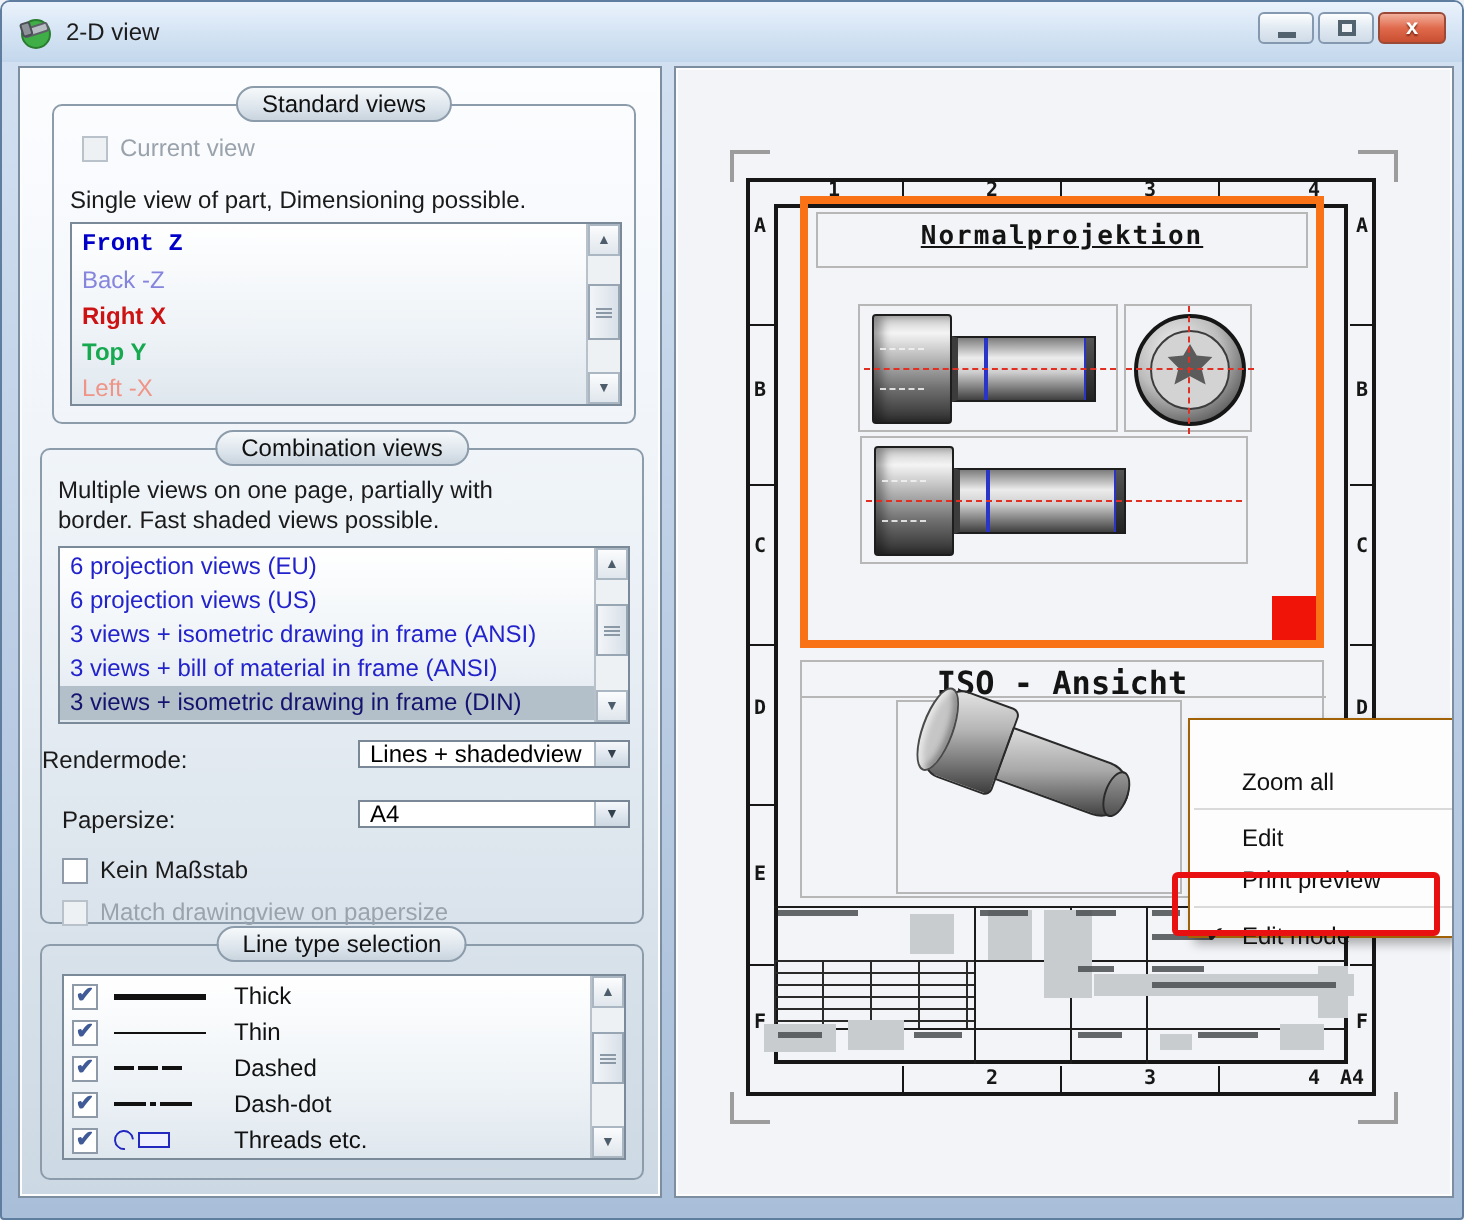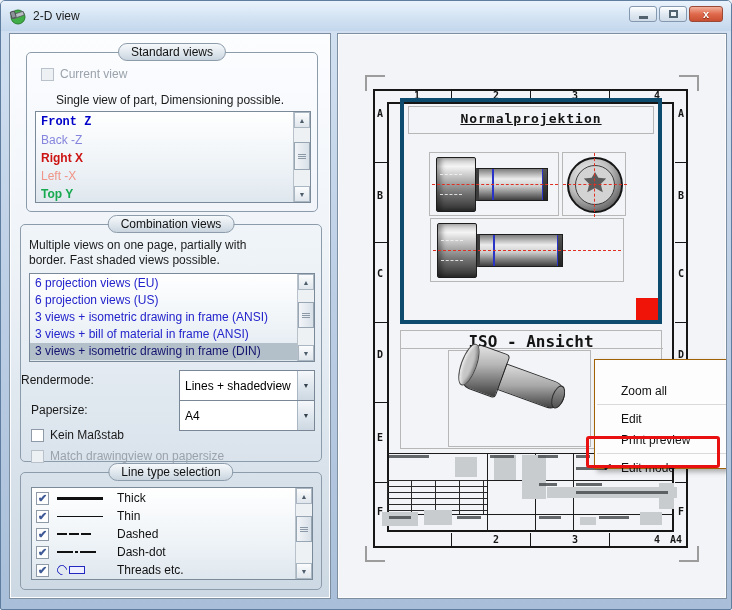--- a/index.html
+++ b/index.html
@@ -67,21 +67,21 @@
     font-size:7px; color:#4e5d6b; }
   .scroll-track { flex:1; position:relative; }
   .scroll-thumb { position:absolute; left:0; right:0;
     background:linear-gradient(90deg,#f2f5f8,#d8e0e8); border:1px solid #98a5b2;
     display:flex; align-items:center; justify-content:center; }
   .thumb-grip { width:8px; height:5px;
     background:repeating-linear-gradient(180deg,#8b99a7 0 1px,transparent 1px 2px); }
 
   
   .field-row { position:absolute; display:flex; align-items:center; font-size:12px; color:#1a1a1a; }
-  .combo { position:absolute; height:31px; border:1px solid #7a8796; background:#fff;
+  .combo { position:absolute; height:14px; border:1px solid #7a8796; background:#fff;
     display:flex; align-items:center; }
   .combo-value { flex:1; font-size:12px; padding-left:5px; white-space:nowrap; overflow:hidden; }
   .combo-btn { width:17px; height:100%; border-left:1px solid #aab6c1;
     background:linear-gradient(180deg,#f5f8fb 0%,#dce4ec 60%,#cdd8e2 100%);
     display:flex; align-items:center; justify-content:center; font-size:7px; color:#33404d; }
 
   
   .lt-row { height:18px; display:flex; align-items:center; gap:8px; padding-left:4px; font-size:12px; color:#111; }
   .lt-sample { width:52px; display:flex; align-items:center; justify-content:flex-start; gap:2px; flex:0 0 auto; }
   .ln { background:#111; height:1px; }
@@ -100,21 +100,21 @@
   .corner.tr { border-top:2px solid #9c9c9c; border-right:2px solid #9c9c9c; }
   .corner.bl { border-bottom:2px solid #9c9c9c; border-left:2px solid #9c9c9c; }
   .corner.br { border-bottom:2px solid #9c9c9c; border-right:2px solid #9c9c9c; }
   .frame { position:absolute; border:2px solid #161616; }
   .tick-v { position:absolute; width:1px; background:#161616; }
   .tick-h { position:absolute; height:1px; background:#161616; }
   .ruler-num { position:absolute; font-family:"DejaVu Sans Mono",monospace; font-weight:bold;
     font-size:10px; color:#161616; }
   .view-box { position:absolute; border:1px solid #b7b7b7; }
 
-  .sel-rect { position:absolute; border:4px solid #0c4a6e; }
+  .sel-rect { position:absolute; border:4px solid #f97316; }
   .sel-handle { position:absolute; right:0; bottom:0; width:22px; height:22px; background:#f01408; }
 
   .screw-head { position:absolute; border:1px solid #1d1d1d; border-radius:2px;
     background:linear-gradient(180deg,#c9c9c9 0%,#f4f4f4 16%,#bdbdbd 38%,#707070 68%,#2e2e2e 100%);
     box-shadow:inset 4px 0 5px rgba(0,0,0,.35); }
   .head-dash { position:absolute; height:0; border-top:1px dashed #f3f3f3; opacity:.85; }
   .screw-shaft { position:absolute; border:1px solid #1d1d1d; border-left:3px solid #3c3c3c;
     background:linear-gradient(180deg,#7d7d7d 0%,#ececec 32%,#cfcfcf 55%,#3f3f3f 100%); }
   .shaft-end { position:absolute; right:0; top:0; bottom:0; width:5px;
     background:linear-gradient(180deg,#555,#222); }
@@ -187,28 +187,28 @@
   </div>
 
   <div class="panel left-panel">
 
     <div class="groupbox" style="left:16px; top:18px; width:292px; height:160px;">
       <span class="group-caption">Standard views</span>
       <div class="check-row disabled" style="left:14px; top:14px;">
         <span class="checkbox"></span>
         <span>Current view</span>
       </div>
-      <div class="desc-text" style="left:8px; top:40px;margin-left:21px;">Single view of part, Dimensioning possible.</div>
+      <div class="desc-text" style="left:8px; top:40px;">Single view of part, Dimensioning possible.</div>
       <div class="listbox" style="left:8px; top:58px; width:276px; height:92px;">
         <div class="list-items">
           <div class="list-row bold" style="color: rgb(0, 0, 200); font-family: Liberation Mono, monospace;">Front Z</div>
           <div class="list-row" style="color: rgb(133, 133, 221);">Back -Z</div>
           <div class="list-row bold" style="color: rgb(204, 18, 18);">Right X</div>
+          <div class="list-row bold" style="color: rgb(23, 169, 79);">Top Y</div>
           <div class="list-row" style="color: rgb(239, 148, 134);">Left -X</div>
-          <div class="list-row bold" style="color: rgb(23, 169, 79);">Top Y</div>
         </div>
         <div class="vscroll">
           <div class="scroll-arrow">▲</div>
           <div class="scroll-track">
             <div class="scroll-thumb" style="top:14px; height:28px;">
                 <div class="thumb-grip"></div>
               </div>
           </div>
           <div class="scroll-arrow">▼</div>
         </div>

